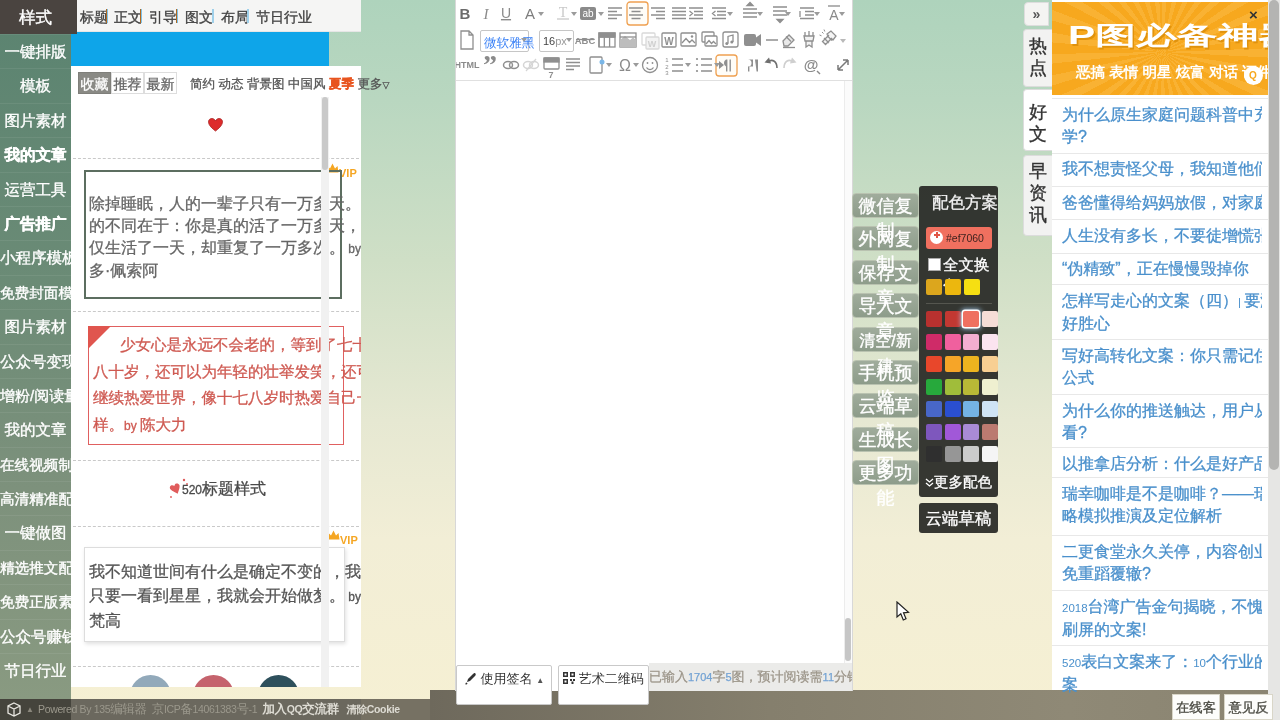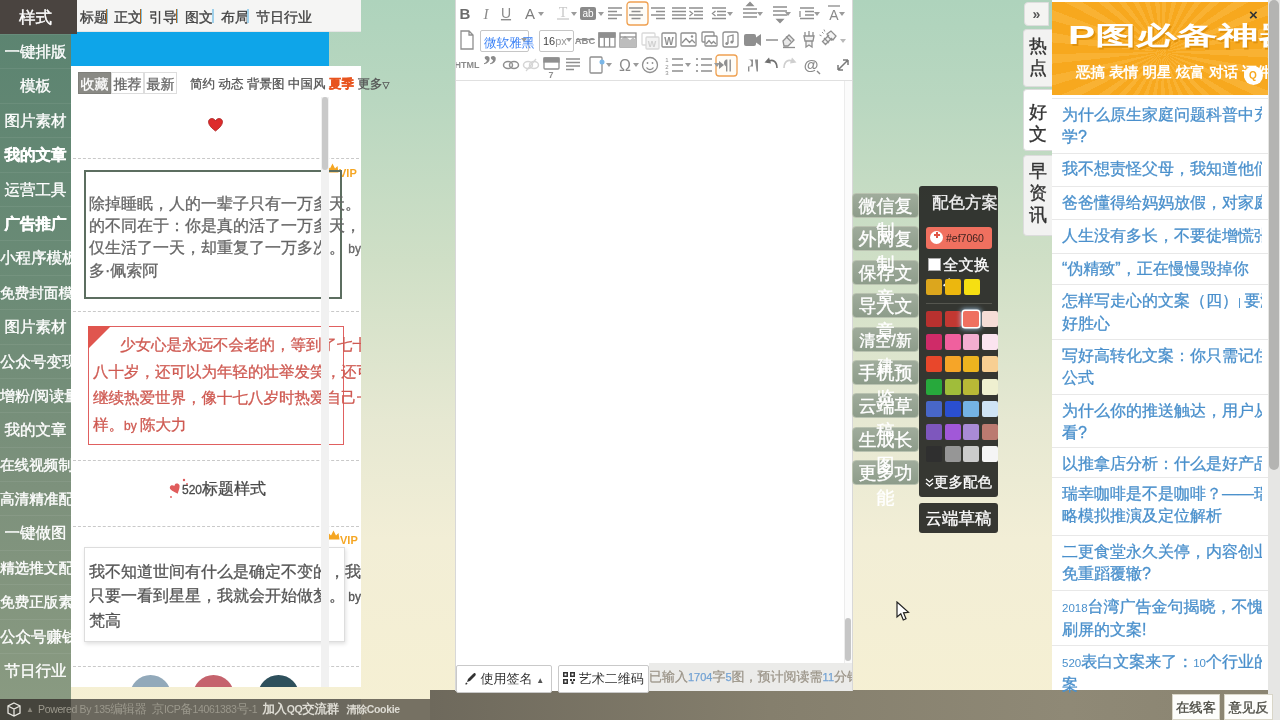--- a/index.html
+++ b/index.html
@@ -30,21 +30,21 @@
 #pthumb{position:absolute;right:1px;top:0;width:6px;height:73px;background:#c9c9c9;border-radius:3px}
 .dash{position:absolute;left:2px;width:286px;border-top:1px dashed #c9c9c9}
 
 #paper{left:455px;top:0;width:398px;height:691px;background:#fff;border-left:1px solid #d8d8d8;border-right:1px solid #d8d8d8;box-sizing:border-box}
 #toolbar{position:absolute;left:0;top:0;width:396px;height:80px;border-bottom:1px solid #e0e0e0;background:#fff}
 #canvas{position:absolute;left:0;top:81px;width:396px;height:582px;background:#fff}
 #ctext{position:absolute;left:0;top:366px;width:390px;text-align:center;font-size:17px;color:#4c4c4c;-webkit-text-stroke:.3px}
 #cscroll{position:absolute;right:0;top:81px;width:8px;height:582px;background:#fbfbfb;border-left:1px solid #ececec;box-sizing:border-box}
 #cthumb{position:absolute;right:1px;top:618px;width:6px;height:43px;background:#c6c6c6;border-radius:3px}
 #efoot{position:absolute;left:0;top:663px;width:396px;height:28px}
-.ebtn{position:absolute;top:2px;height:28px;line-height:25px;background:#fff;border:1px solid #c9c9c9;box-sizing:border-box;font-size:13px;color:#333;text-align:center;border-radius:2px}
+.ebtn{position:absolute;top:2px;height:40px;line-height:25px;background:#fff;border:1px solid #c9c9c9;box-sizing:border-box;font-size:13px;color:#333;text-align:center;border-radius:2px}
 #ecount{position:absolute;left:193px;top:0;width:203px;height:28px;background:#ebebe9;font-size:13px;color:#9b9488;line-height:28px;text-align:right;-webkit-text-stroke:.25px;white-space:nowrap;overflow:hidden}
 
 #actions{left:852px;top:193px;width:67px}
 .abtn{height:25px;line-height:25px;margin-bottom:8.4px;text-align:center;color:#fff;font-size:18px;-webkit-text-stroke:.35px;background:linear-gradient(#a0ac9c,#8d9c8a);border:1px solid #b9c2b0;border-radius:4px;box-sizing:border-box}
 
 #cpanel{left:919px;top:186px;width:79px;height:311px;background:rgba(38,39,36,.92);color:#eee;border-radius:3px}
 #tese{left:919px;top:503px;width:79px;height:30px;background:rgba(38,39,36,.92);border-radius:3px;color:#fff;font-size:16.5px;text-align:center;line-height:30px;-webkit-text-stroke:.3px}
 .sw{position:absolute;width:16px;height:16px;border-radius:2px}
 
 .rtab{position:absolute;left:1023px;width:29px;background:#f2f2f1;border:1px solid #dcdcdc;border-right:none;border-radius:4px 0 0 4px;box-sizing:border-box;color:#333;font-size:18px;text-align:center;-webkit-text-stroke:.35px}

